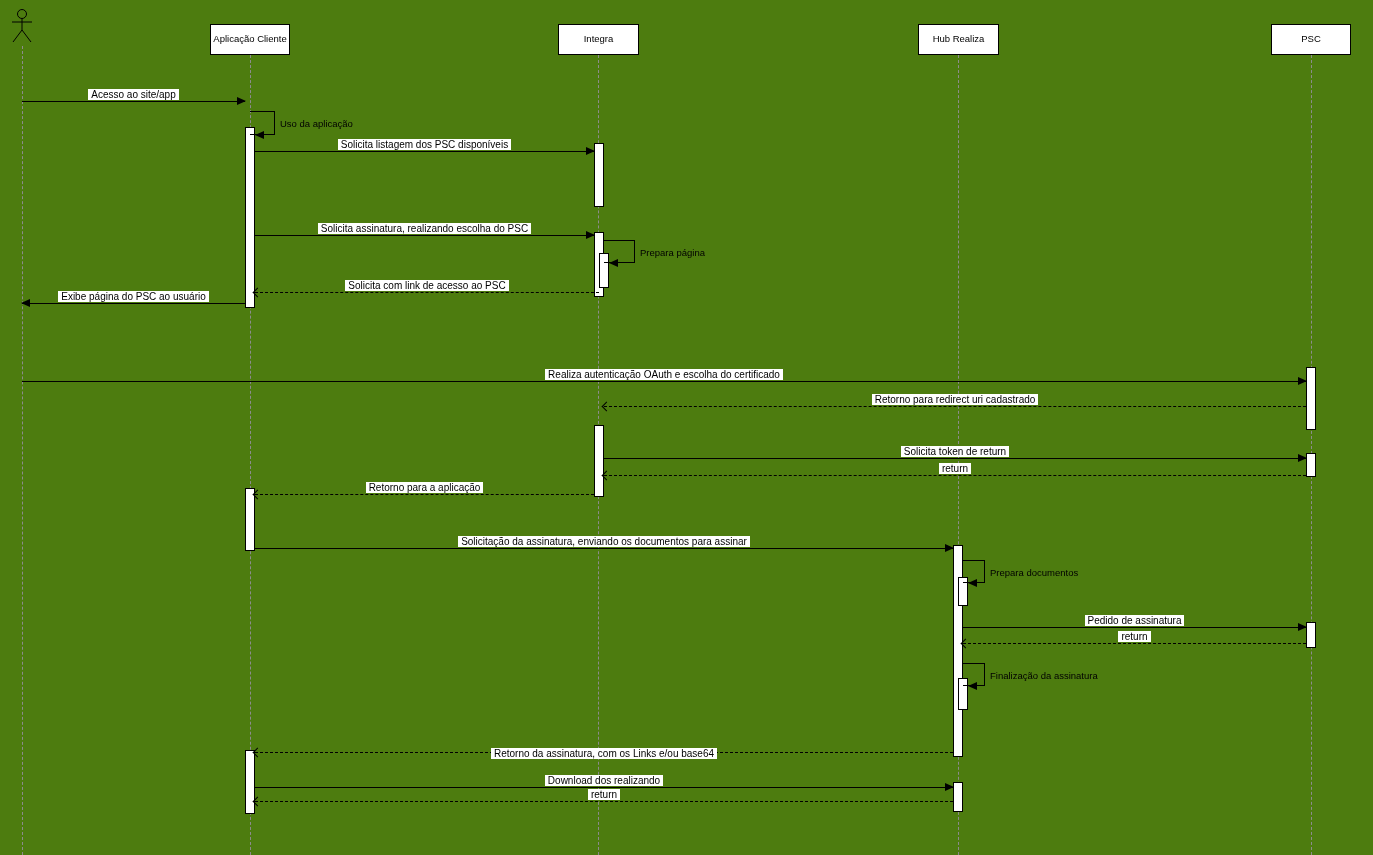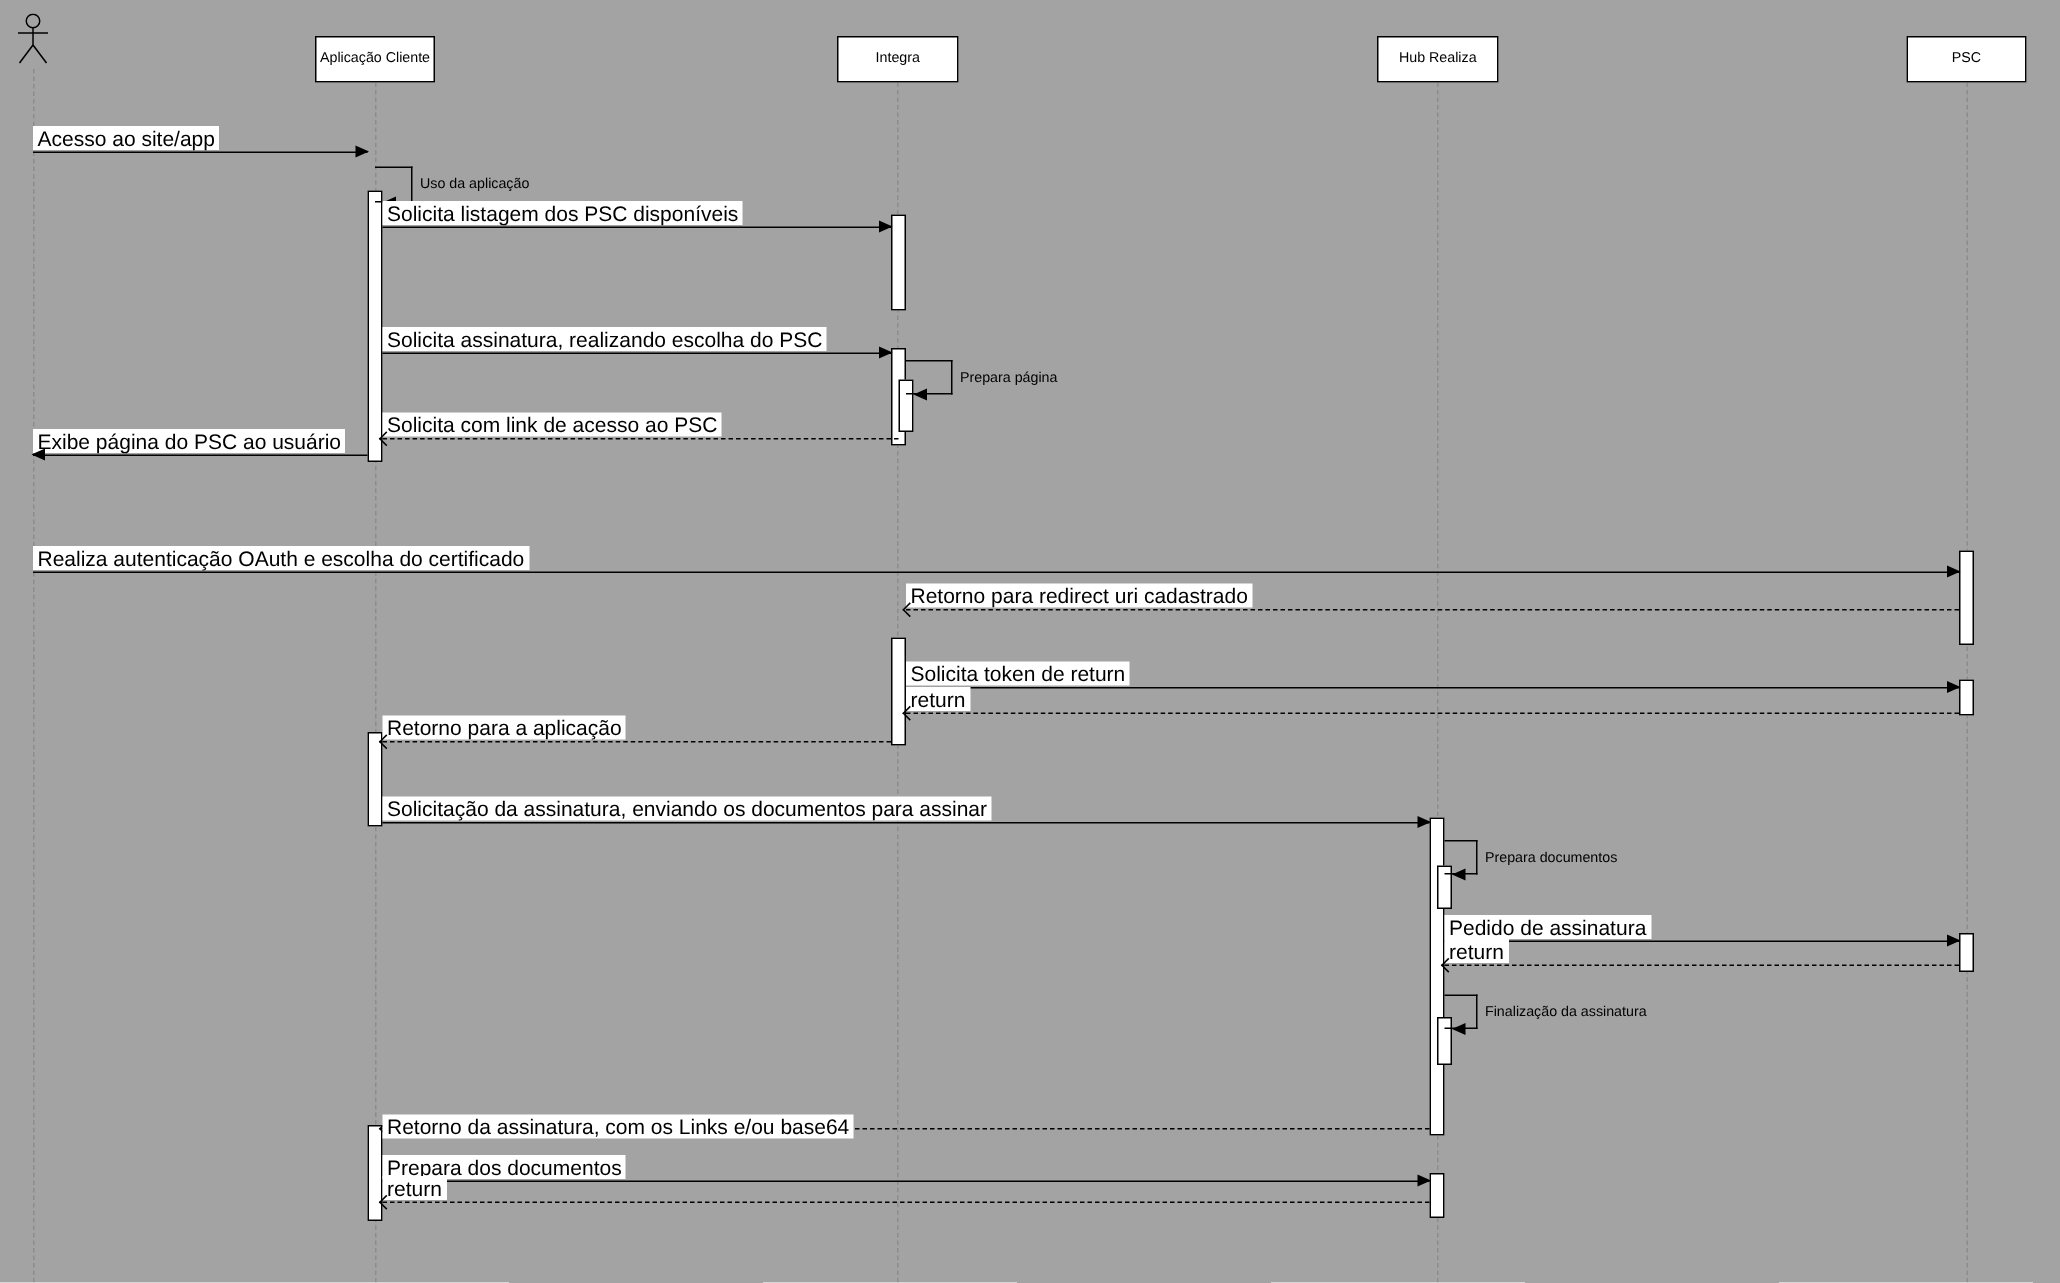--- a/index.html
+++ b/index.html
@@ -1,36 +1,36 @@
 <!DOCTYPE html>
 <html><head>
 <meta charset="utf-8">
 <style>
   * { margin:0; padding:0; box-sizing:border-box; }
   html,body { background:#ffffff; }
   body { font-family:"Liberation Sans", sans-serif; color:#000; }
-  .canvas { position:relative; width:1373px; height:855px; background:#a3a3a3; overflow:hidden; }
+  .canvas { position:relative; width:1373px; height:855px; background:#4d7c0f; overflow:hidden; }
 
   
   .lifeline { position:absolute; width:0; border-left:1px dashed #8c8c8c; z-index:1; }
 
   
   .pbox { position:absolute; top:24px; height:31px; border:1px solid #000; background:#fff;
           display:flex; align-items:center; justify-content:center;
           font-size:9.5px; line-height:1.1; text-align:center; z-index:3; }
 
   
   .bar { position:absolute; width:10px; background:#fff; border:1px solid #000; z-index:2; }
 
   
   .msg { position:absolute; height:17px; z-index:3; }
   .msg .line { position:absolute; left:0; right:0; top:16px; border-top:1px solid #000; }
   .msg.dashed .line { border-top-style:dashed; border-top-color:#000; }
-  .mlabel { position:absolute; left:0; right:0; bottom:2px; text-align:left;
-            font-size:14px; white-space:nowrap; }
+  .mlabel { position:absolute; left:0; right:0; bottom:2px; text-align:center;
+            font-size:10px; white-space:nowrap; }
   .mlabel span { background:#fff; padding:0 3px; }
   .msg.on-line .mlabel { bottom:-6px; z-index:4; }
   .head-r { position:absolute; right:-1px; top:12px; width:0; height:0;
             border-top:4px solid transparent; border-bottom:4px solid transparent;
             border-left:9px solid #000; }
   .head-l { position:absolute; left:-1px; top:12px; width:0; height:0;
             border-top:4px solid transparent; border-bottom:4px solid transparent;
             border-right:9px solid #000; }
   .head-ol { position:absolute; left:-1px; top:13px; width:7px; height:7px;
              border-left:1px solid #000; border-bottom:1px solid #000;
@@ -204,21 +204,21 @@
     <div class="slabel">Finalização da assinatura</div>
   </div>
 
   <div class="msg dashed on-line" style="left:255px; top:736px; width:698px;">
     <div class="line"></div>
     <div class="mlabel"><span>Retorno da assinatura, com os Links e/ou base64</span></div>
     <div class="head-ol"></div>
   </div>
 
   <div class="msg solid" style="left:255px; top:771px; width:698px;">
-    <div class="mlabel"><span>Prepara dos documentos</span></div>
+    <div class="mlabel"><span>Download dos realizando</span></div>
     <div class="line"></div>
       <div class="head-r"></div>
   </div>
 
   <div class="msg dashed" style="left:255px; top:785px; width:698px;">
     <div class="mlabel"><span>return</span></div>
     <div class="line"></div>
       <div class="head-ol"></div>
   </div>
 

